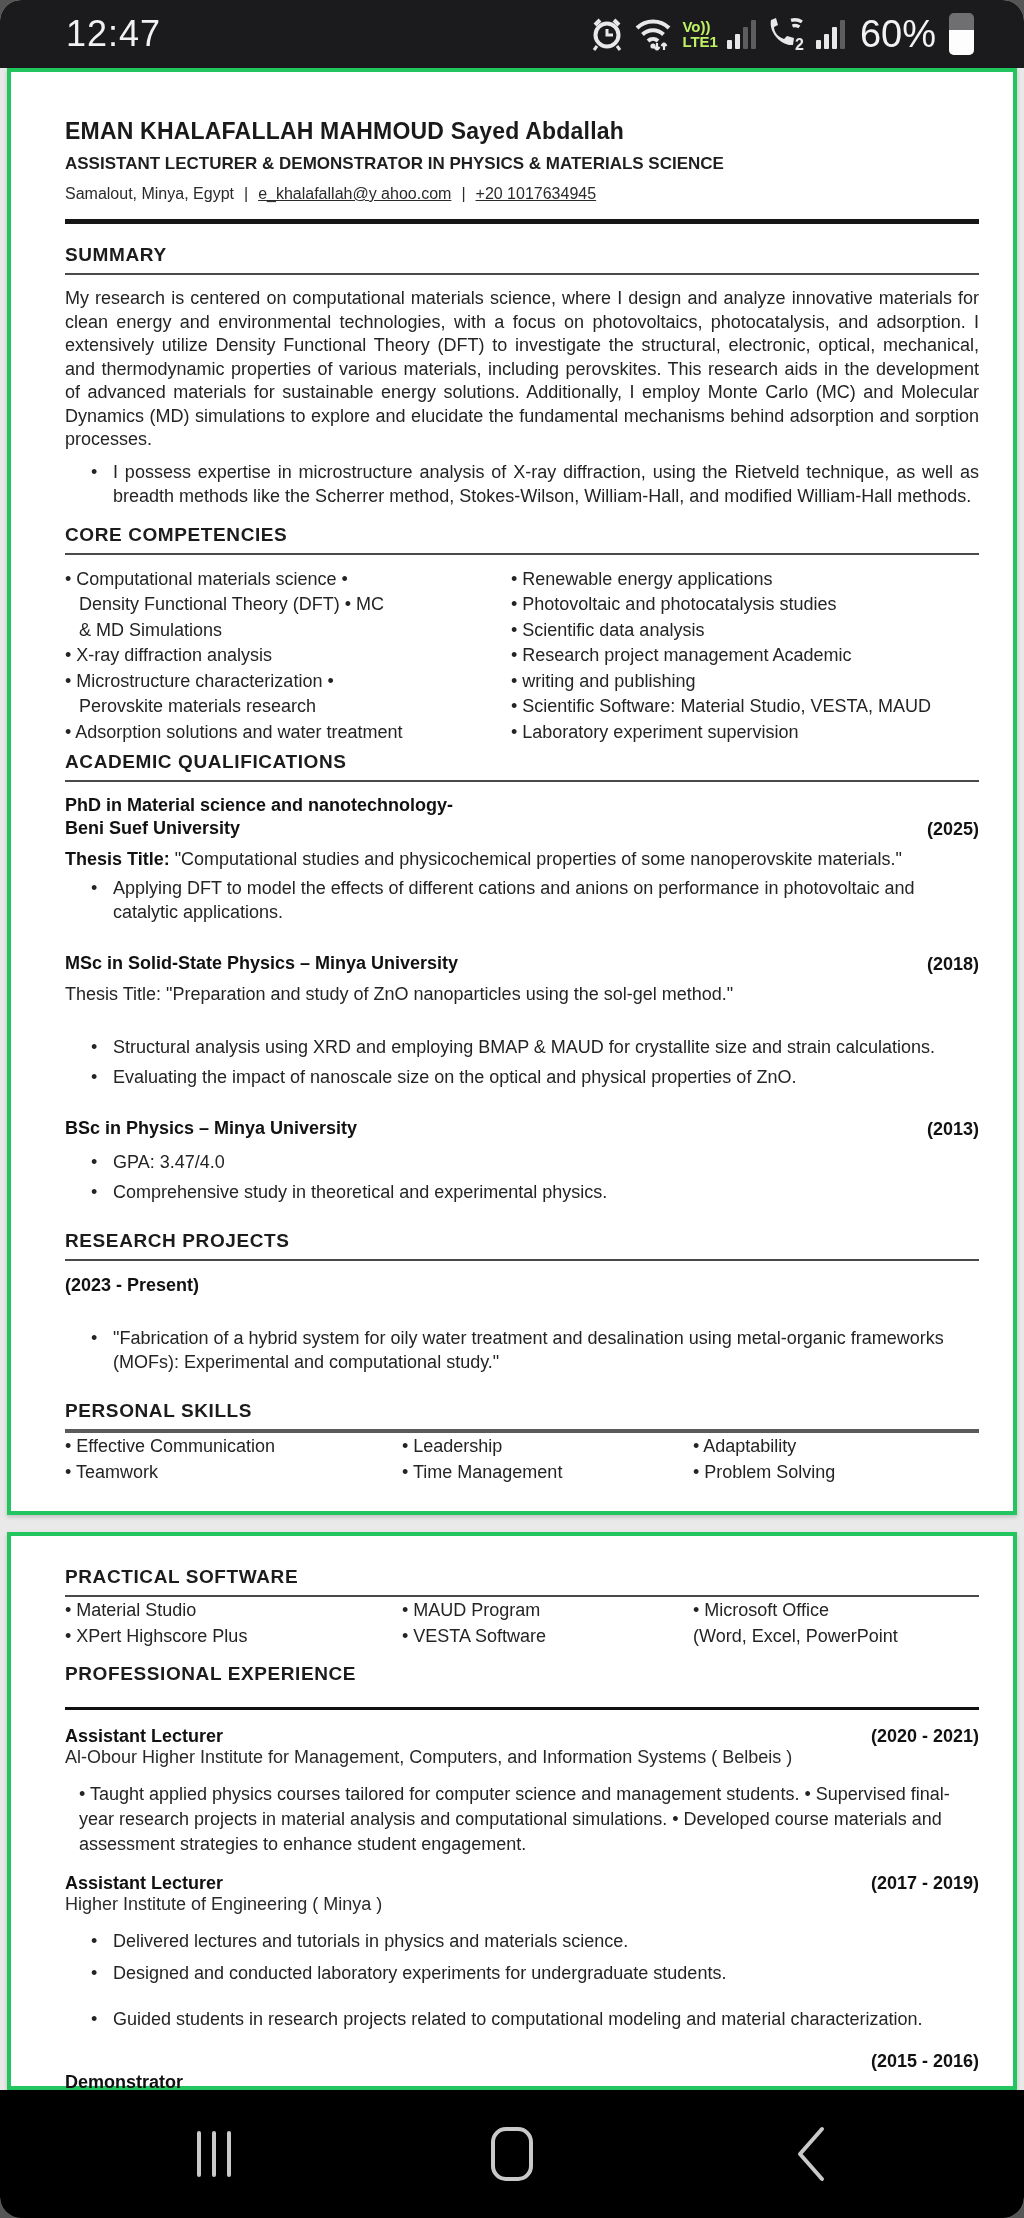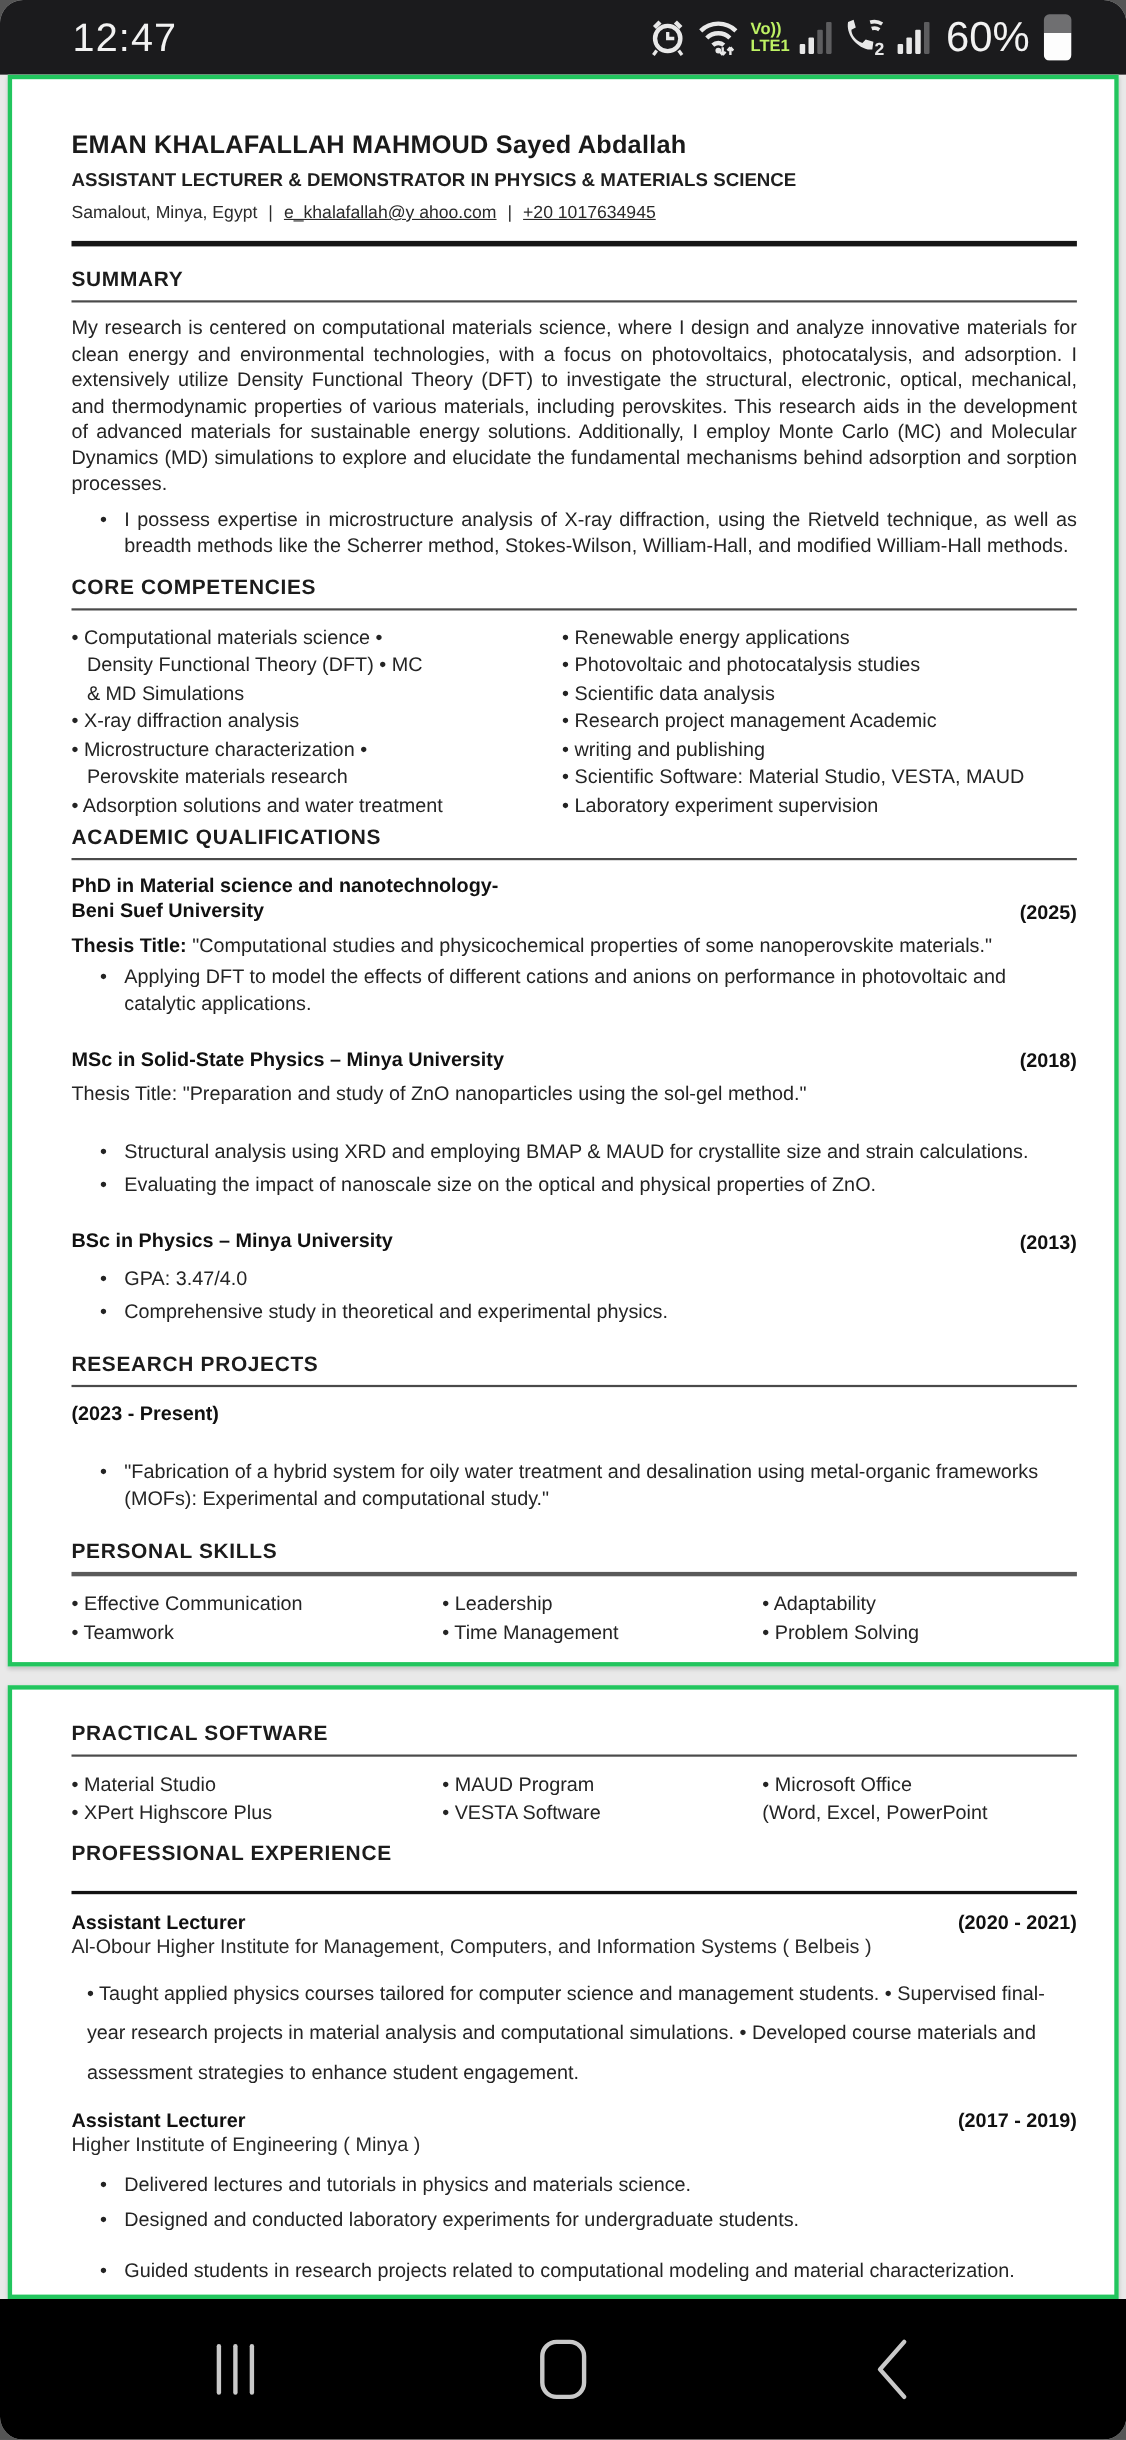--- a/index.html
+++ b/index.html
@@ -48,41 +48,41 @@
   .sec-h { font-size:19px; font-weight:700; color:#1c1c1c; letter-spacing:0.6px; }
   .sec-rule { height:2px; background:#4a4a4a; margin-top:7px; }
   .sec-rule.thick { height:4px; background:#5a5a5a; }
   .sec-rule.heavy { height:3px; background:#111; }
 
   .body-txt { font-size:18px; line-height:23.5px; color:#242424; }
   .just { text-align:justify; }
 
   .b-item { position:relative; padding-left:48px; font-size:18px; line-height:24px; color:#242424; }
   .b-item::before { content:"•"; position:absolute; left:26px; top:0; }
-  .b-inline { font-size:18px; line-height:36px; color:#242424; padding-left:14px; }
+  .b-inline { font-size:18px; line-height:25px; color:#242424; padding-left:14px; }
   .b-inline::before { content:"•  "; }
 
   .cols { display:flex; margin-top:12px; }
   .comp-left { width:446px; }
   .comp-right { flex:1; }
   .c-line { font-size:18px; line-height:25.5px; color:#242424; }
   .c-line.has-b::before { content:"•   "; }
   .c-line.no-b { padding-left:0; }
   .comp-left .c-line { padding-left:14px; }
   .comp-left .c-line.no-b { padding-left:14px; }
   .comp-left .c-line.has-b { padding-left:14px; }
   .comp-left .c-line.has-b::before { margin-left:-14px; }
 
   .deg-row { display:flex; justify-content:space-between; align-items:flex-end; }
   .deg-title { font-size:18px; font-weight:700; color:#111; line-height:23px; }
   .deg-year { font-size:18px; font-weight:700; color:#111; white-space:nowrap; }
   .thesis { font-size:18px; margin-top:9px; color:#242424; }
   .thesis b { color:#111; }
 
-  .skill-cols { display:flex; margin-top:13px;align-items:flex-end; }
+  .skill-cols { display:flex; margin-top:1px;align-items:flex-end; }
   .skill-col-1 { width:337px; } .skill-col-2 { width:291px; } .skill-col-3 { flex:1; }
 
   .job-head { display:flex; justify-content:space-between; align-items:flex-end; }
   .job-title { font-size:18px; font-weight:700; color:#111; }
   .job-year { font-size:18px; font-weight:700; color:#111; white-space:nowrap; }
   .job-org { font-size:18px; margin-top:0; color:#2a2a2a; }
   .date-solo { text-align:right; font-size:18px; font-weight:700; color:#111; }
 
   .mt6{margin-top:6px;} .mt8{margin-top:8px;} .mt10{margin-top:10px;} .mt12{margin-top:12px;}
   .mt14{margin-top:14px;} .mt16{margin-top:16px;} .mt20{margin-top:20px;}

